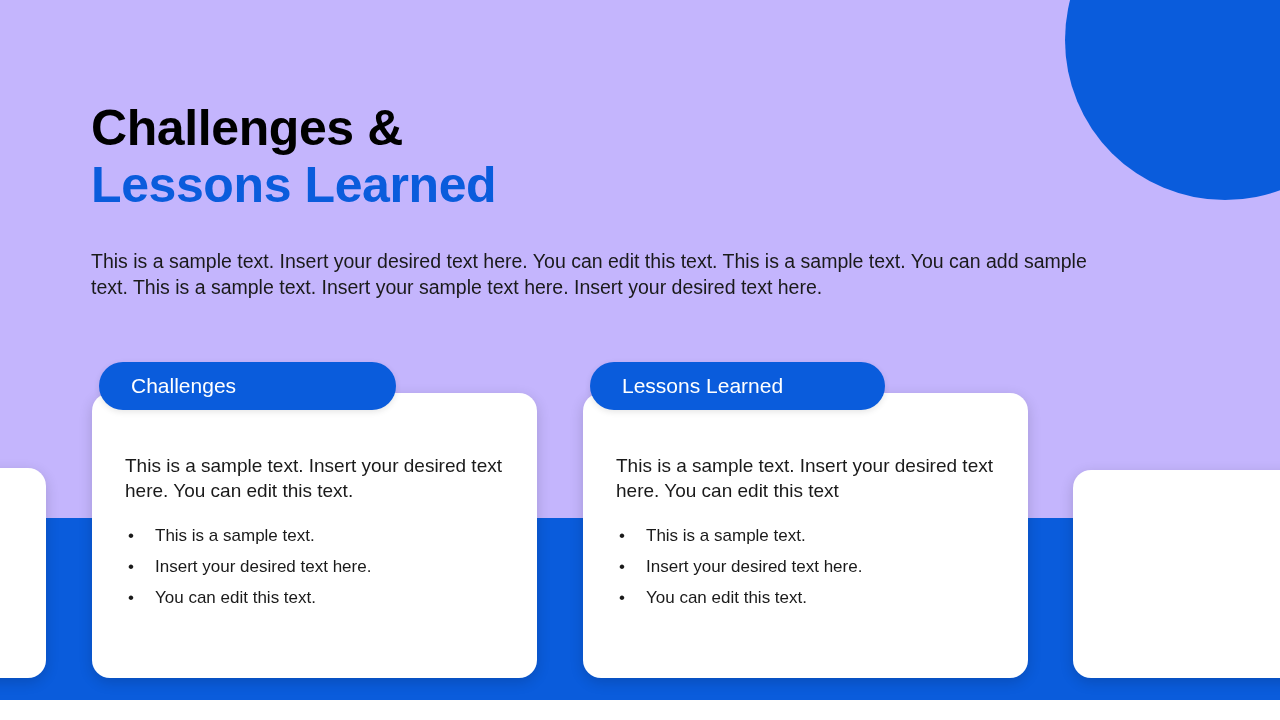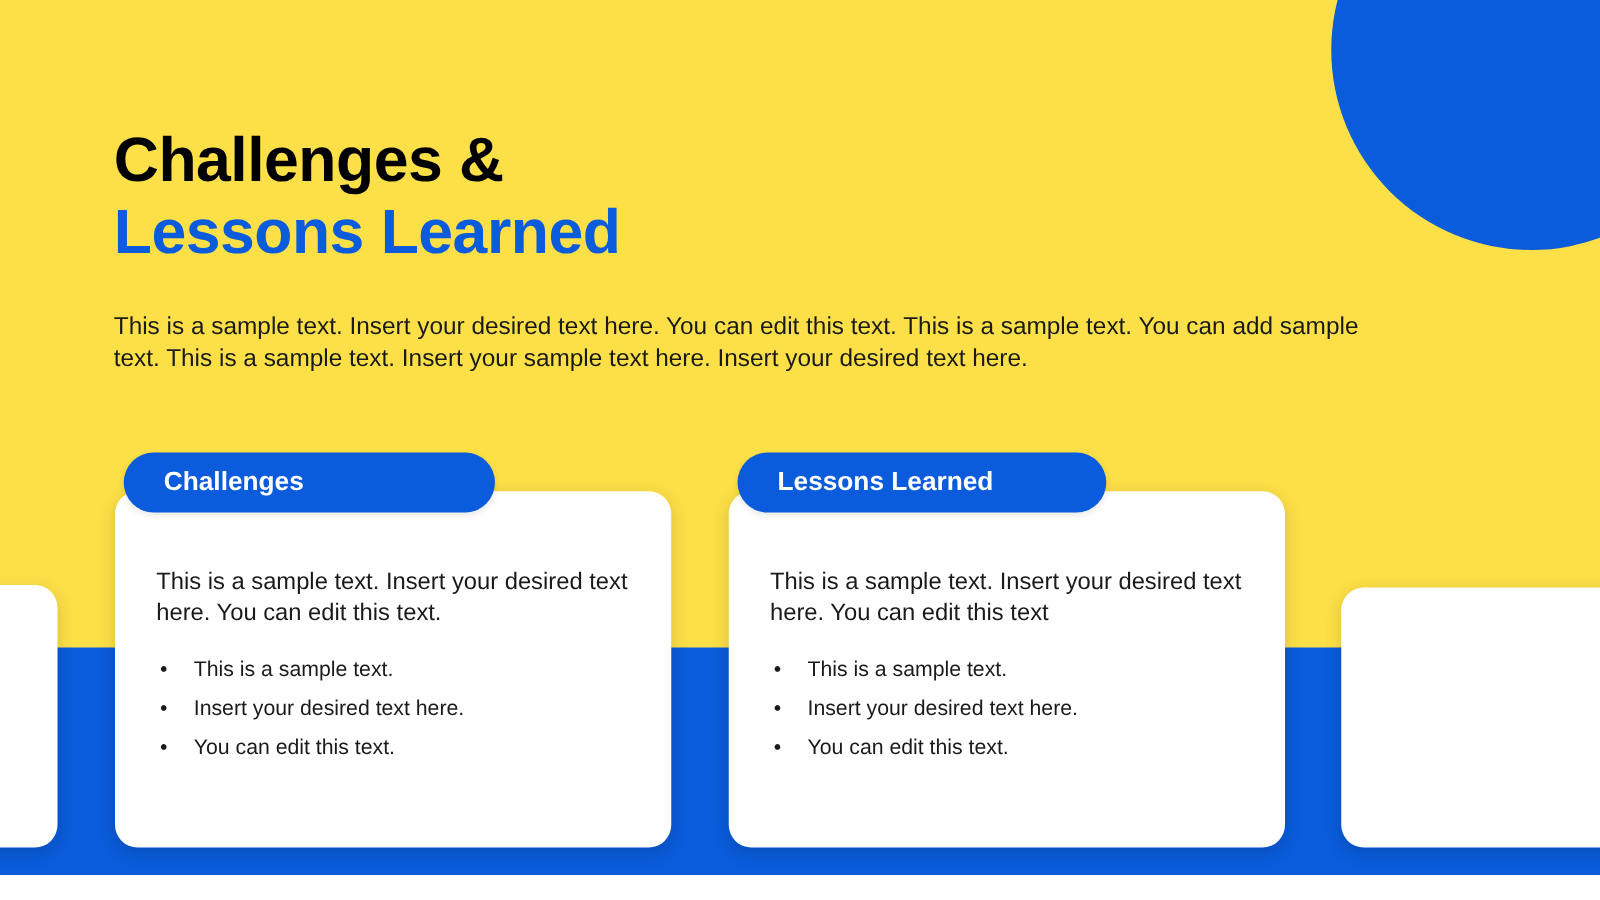--- a/index.html
+++ b/index.html
@@ -11,21 +11,21 @@
     height: 720px;
     overflow: hidden;
     background: #ffffff;
     font-family: "Liberation Sans", sans-serif;
     -webkit-font-smoothing: antialiased;
   }
   .slide {
     position: relative;
     width: 1280px;
     height: 700px;
-    background: #fde047;
+    background: #c4b5fd;
     overflow: hidden;
   }
 
   
   .corner-circle {
     position: absolute;
     left: 1065px;
     top: -120px;
     width: 320px;
     height: 320px;
@@ -101,21 +101,21 @@
   }
 
   
   .badge {
     position: absolute;
     height: 48px;
     border-radius: 24px;
     background: #0A5CDC;
     color: #ffffff;
     font-size: 21px;
-    font-weight: bold;
+    font-weight: normal;
     display: flex;
     align-items: center;
     padding: 0 32px;
     box-sizing: border-box;
     white-space: nowrap;
     z-index: 6;
     box-shadow: 0 2px 6px rgba(0,0,0,0.10);
   }
   .badge-1 { left: 99px;  top: 362px; min-width: 297px; }
   .badge-2 { left: 590px; top: 362px; min-width: 295px; }

